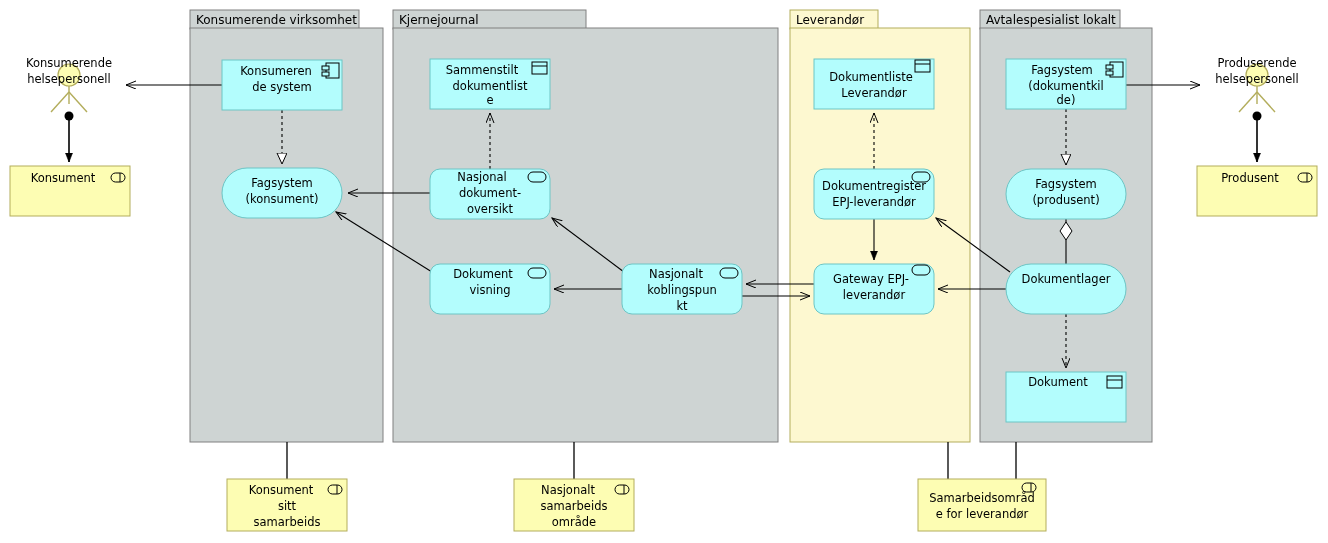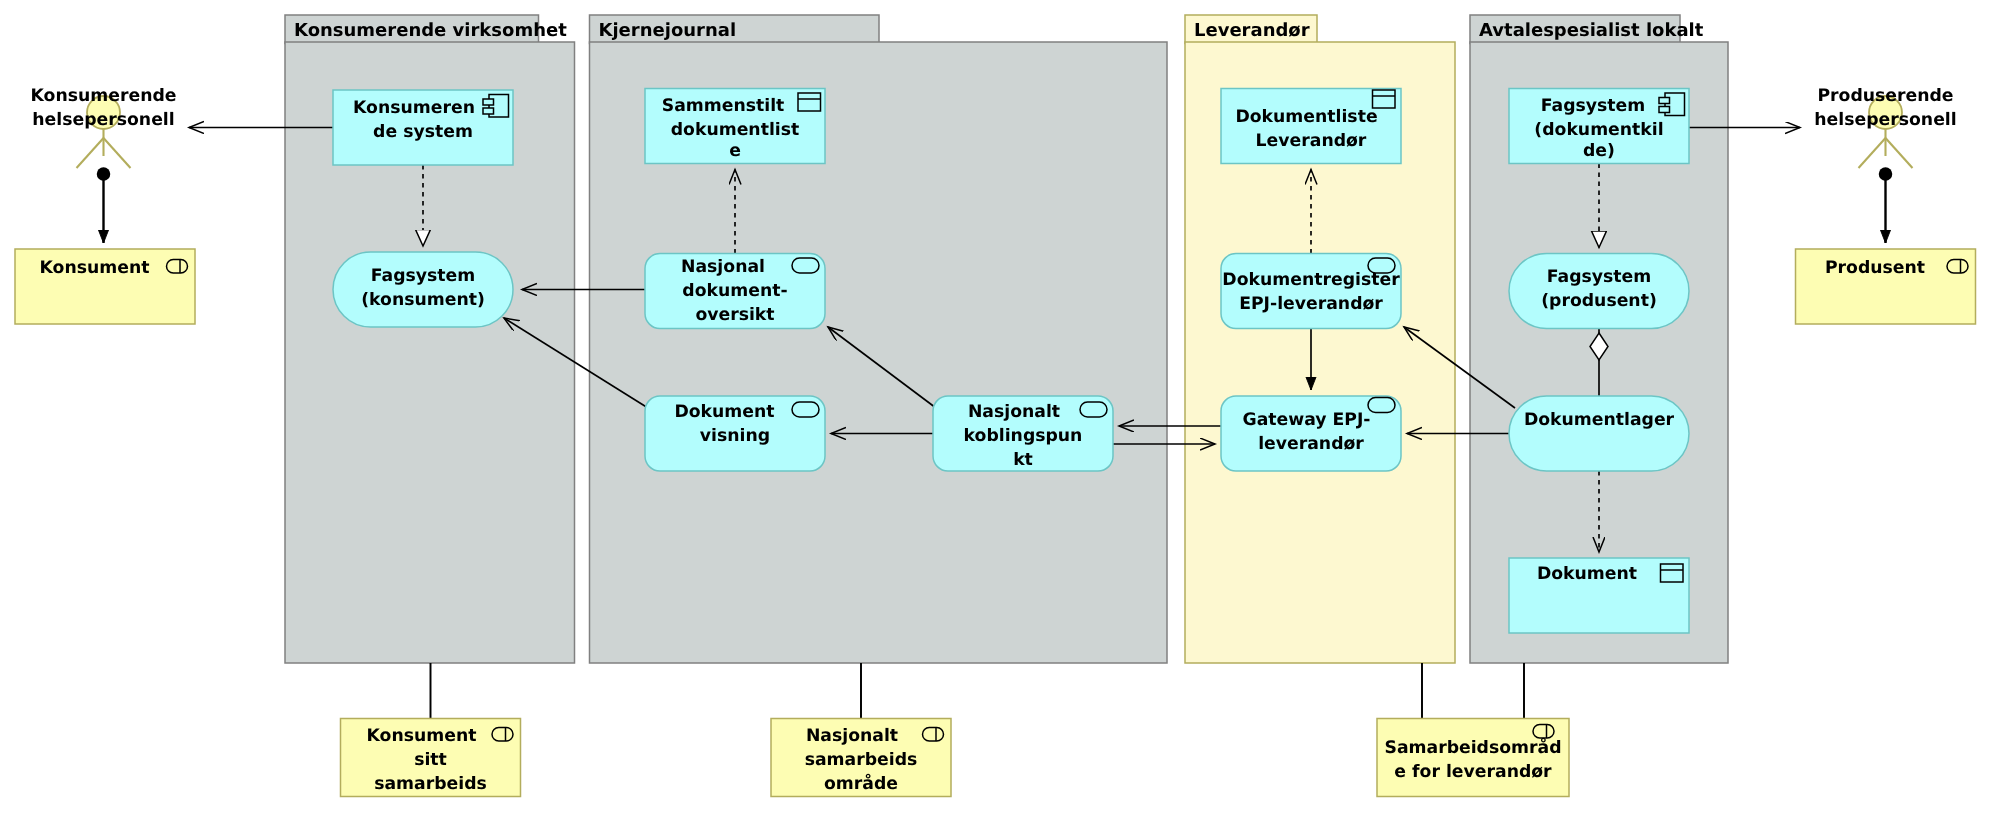--- a/index.html
+++ b/index.html
@@ -1,18 +1,18 @@
 <!DOCTYPE html>
 <html><head>
 <meta charset="utf-8">
 <style>
   html,body{margin:0;padding:0;background:#ffffff;}
   body{width:1328px;height:543px;overflow:hidden;
        font-family:"DejaVu Sans","Liberation Sans",sans-serif;}
-  #stage{position:relative;width:1328px;height:450px;font-weight:bold;}
+  #stage{position:relative;width:1328px;height:450px;}
   svg{position:absolute;top:0;left:0;width:1328px;height:543px;}
   text{font-family:"DejaVu Sans","Liberation Sans",sans-serif;font-size:11.5px;fill:#000;}
   .grp-title{font-size:12px;}
   .node-lbl{font-size:11.5px;text-anchor:middle;}
 </style>
 </head>
 <body>
 
 <div id="stage">
 <svg viewBox="0 0 1328 543">

